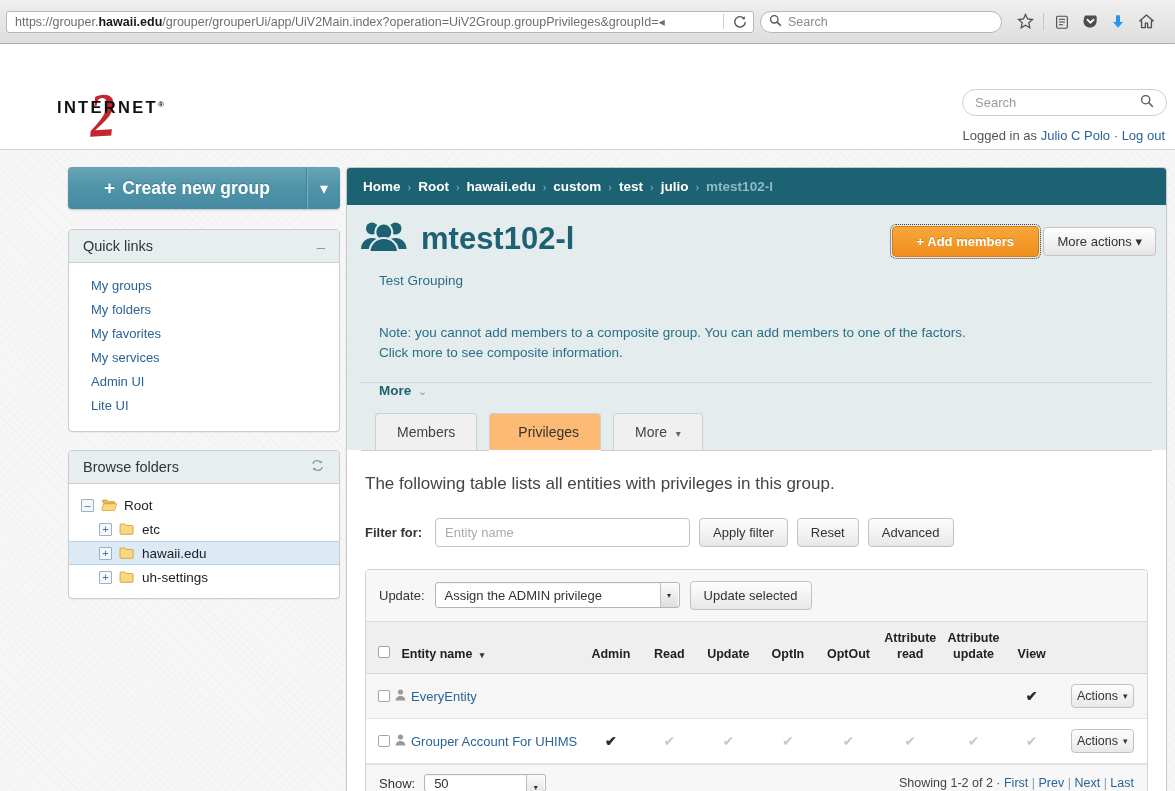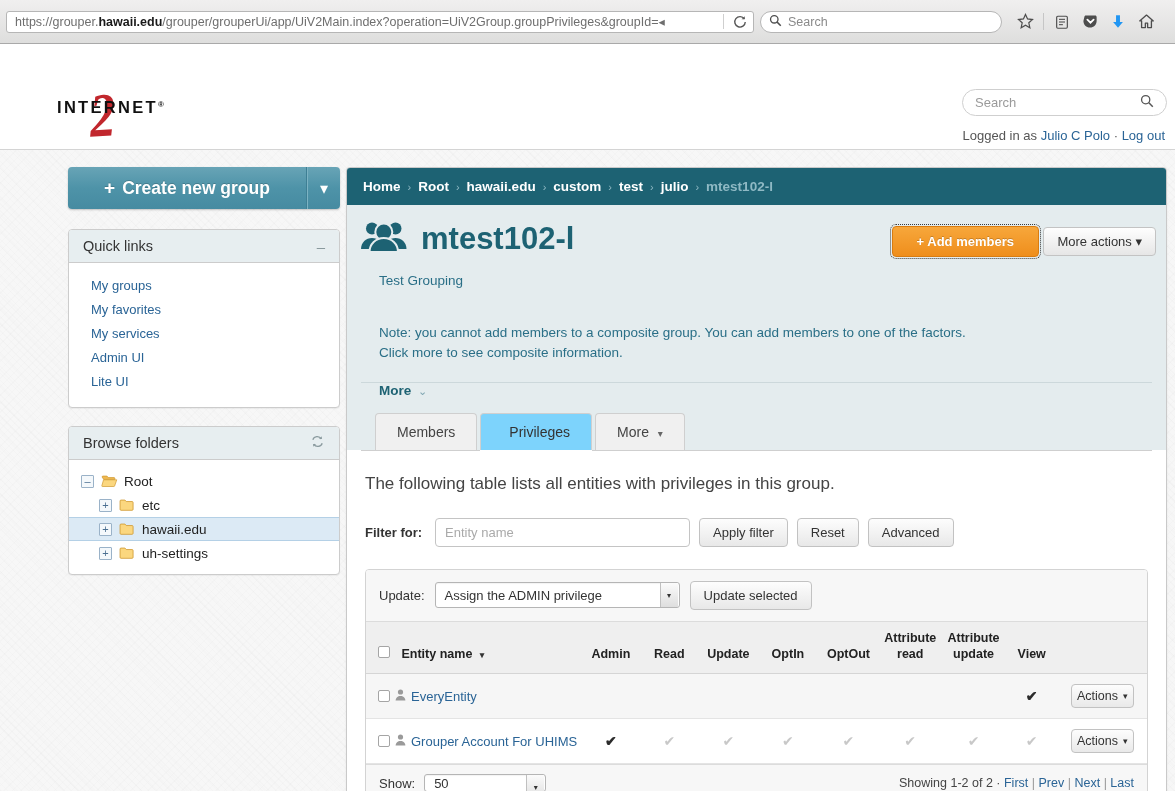--- a/index.html
+++ b/index.html
@@ -277,36 +277,36 @@
     font-weight: bold;
     padding: 0 18px 14px 18px;
   }
   #more-toggle .mt-caret { color: #7fa6b1; font-weight: normal; font-size: 11px; margin-left: 3px; }
 
   
   #tabs {
     display: flex;
     padding: 0 0 0 14px;
     background: #e4ecee;
-    gap: 3px;
+    gap: 12px;
     border-bottom: 1px solid #cfcfcf;
     position: relative;
     top: 1px;
   }
   .tab {
     background: #f0f0f0;
     border: 1px solid #cfcfcf;
     border-bottom: none;
     border-radius: 4px 4px 0 0;
     padding: 10px 21px;
     font-size: 14px;
     color: #444;
   }
   .tab.active {
-    background: #7dd3fc;
+    background: #fdba74;
     color: #333;
     position: relative;
     z-index: 2;
     box-shadow: 0 1px 0 #fff;
     padding-left: 28px;
   }
   .tab .tab-caret { font-size: 10px; margin-left: 5px; color: #666; }
 
   
   #tab-body { background: #fff; padding: 24px 18px 0 18px; }
@@ -521,20 +521,21 @@
       </div>
     </div>
 
     <div class="panel">
       <div class="panel-head">
         <span>Quick links</span>
         <span class="ph-icon">–</span>
       </div>
       <div class="panel-body">
         <a class="ql-link" href="#">My groups</a>
+        <a class="ql-link" href="#">My folders</a>
         <a class="ql-link" href="#">My favorites</a>
         <a class="ql-link" href="#">My services</a>
         <a class="ql-link" href="#">Admin UI</a>
         <a class="ql-link" href="#">Lite UI</a>
       </div>
     </div>
 
     <div class="panel">
       <div class="panel-head">
         <span>Browse folders</span>

